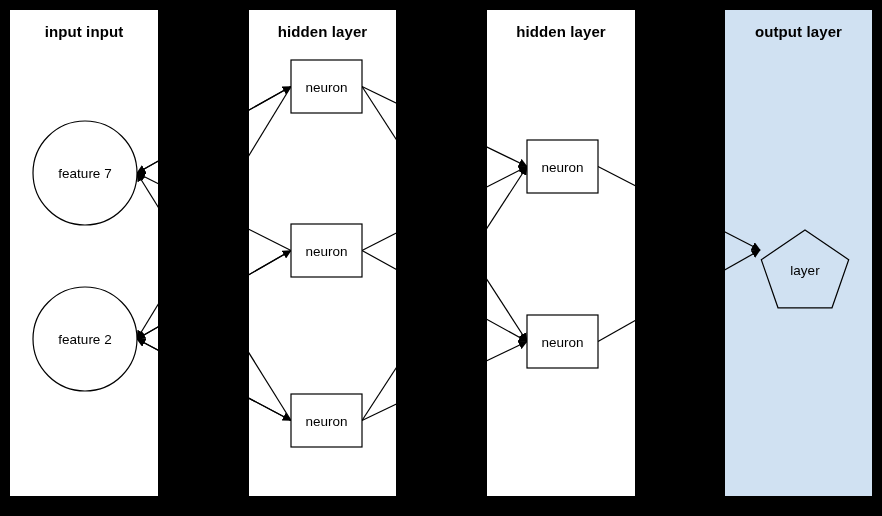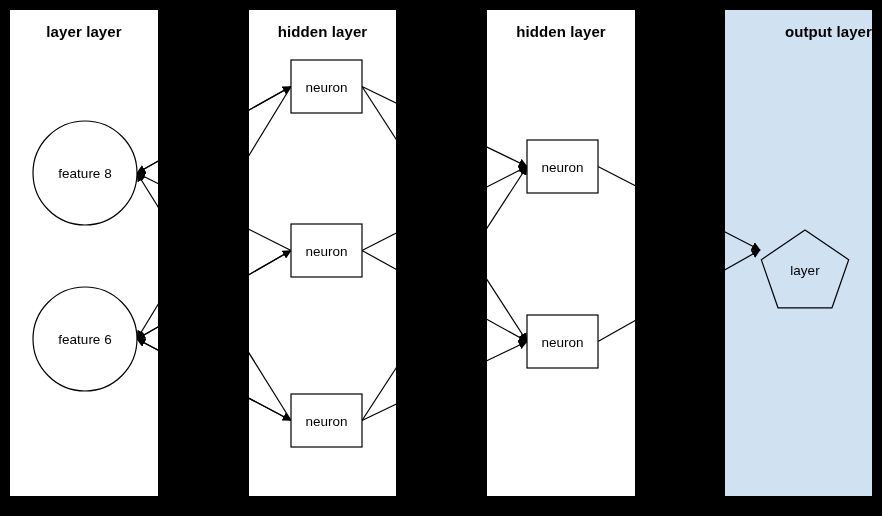--- a/index.html
+++ b/index.html
@@ -102,30 +102,30 @@
       <svg width="882" height="516" viewBox="0 0 882 516" style="position: absolute; left: 0px; top: 0px; pointer-events: none;">
         <circle cx="85" cy="173" r="52" fill="#ffffff" stroke="#000000" stroke-width="1.2"></circle>
         <circle cx="85" cy="339" r="52" fill="#ffffff" stroke="#000000" stroke-width="1.2"></circle>
         <rect x="291" y="60" width="71" height="53" fill="#ffffff" stroke="#000000" stroke-width="1.2"></rect>
         <rect x="291" y="224" width="71" height="53" fill="#ffffff" stroke="#000000" stroke-width="1.2"></rect>
         <rect x="291" y="394" width="71" height="53" fill="#ffffff" stroke="#000000" stroke-width="1.2"></rect>
         <rect x="527" y="140" width="71" height="53" fill="#ffffff" stroke="#000000" stroke-width="1.2"></rect>
         <rect x="527" y="315" width="71" height="53" fill="#ffffff" stroke="#000000" stroke-width="1.2"></rect>
         <polygon points="805.0,230.0 848.7,259.7 832.0,307.8 778.0,307.8 761.3,259.7" fill="#d0e1f2" stroke="#000000" stroke-width="1.2"></polygon>
       </svg>
-      <div class="node-label" style="left: 85px; top: 173px;">feature 8</div>
-      <div class="node-label" style="left: 85px; top: 339px;">feature 6</div>
+      <div class="node-label" style="left: 85px; top: 173px;">feature 7</div>
+      <div class="node-label" style="left: 85px; top: 339px;">feature 2</div>
       <div class="node-label" style="left: 326.5px; top: 86.5px;">neuron</div>
       <div class="node-label" style="left: 326.5px; top: 250.5px;">neuron</div>
       <div class="node-label" style="left: 326.5px; top: 420.5px;">neuron</div>
       <div class="node-label" style="left: 562.5px; top: 166.5px;">neuron</div>
       <div class="node-label" style="left: 562.5px; top: 341.5px;">neuron</div>
       <div class="node-label" style="left: 805px; top: 270px;">layer</div>
     </div>
 
   <div id="titles">
-      <div class="panel-title" style="left: 10px; width: 148px; top: 23px;">layer layer</div>
+      <div class="panel-title" style="left: 10px; width: 148px; top: 23px;">input input</div>
       <div class="panel-title" style="left: 249px; width: 147px; top: 23px;">hidden layer</div>
       <div class="panel-title" style="left: 487px; width: 148px; top: 23px;">hidden layer</div>
-      <div class="panel-title" style="left: 725px; width: 147px; top: 23px; text-align: right;">output layer</div>
+      <div class="panel-title" style="left: 725px; width: 147px; top: 23px;">output layer</div>
     </div>
 
 </div>
 
 </body></html>

